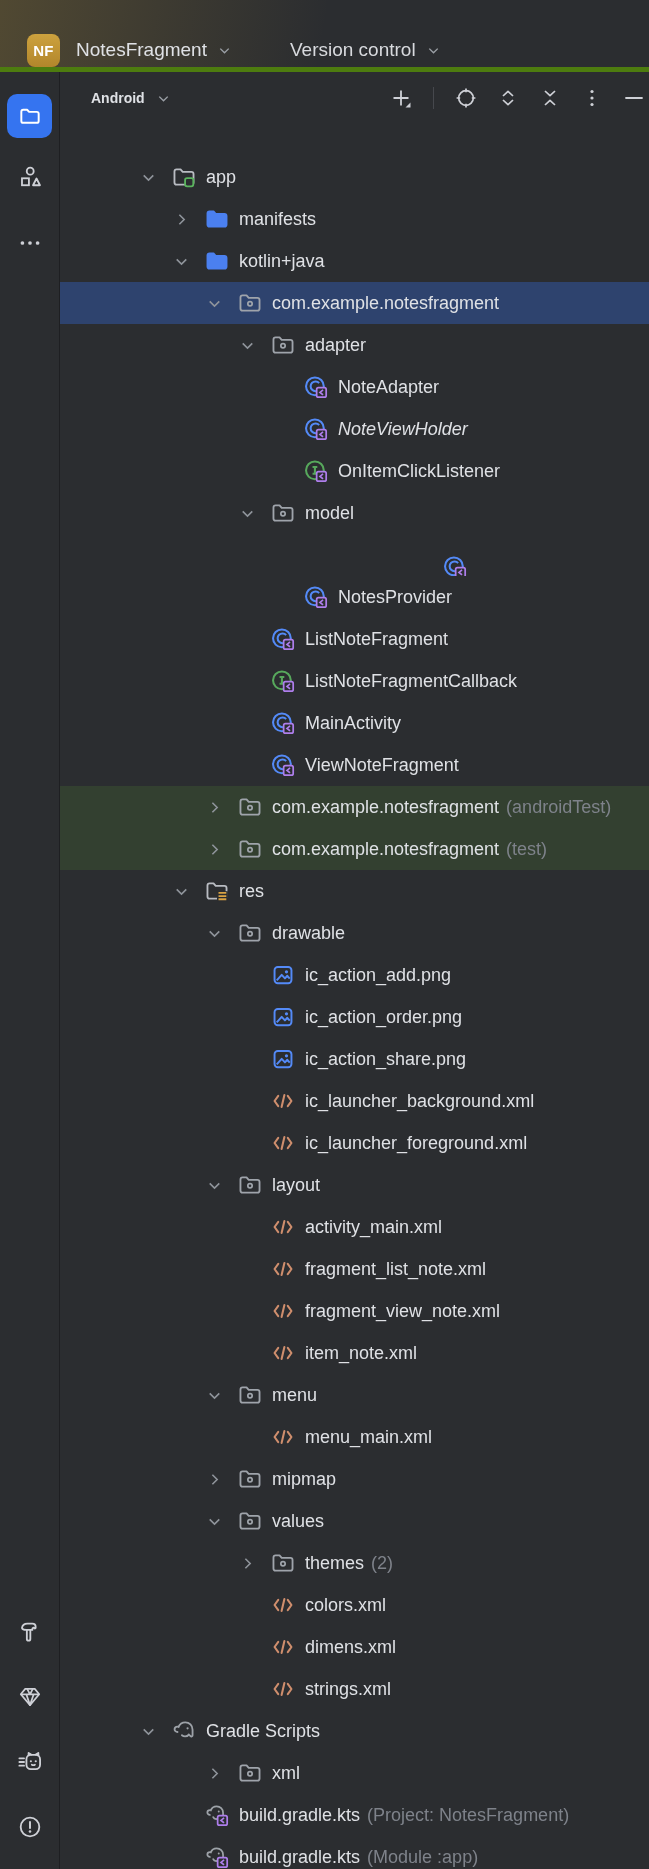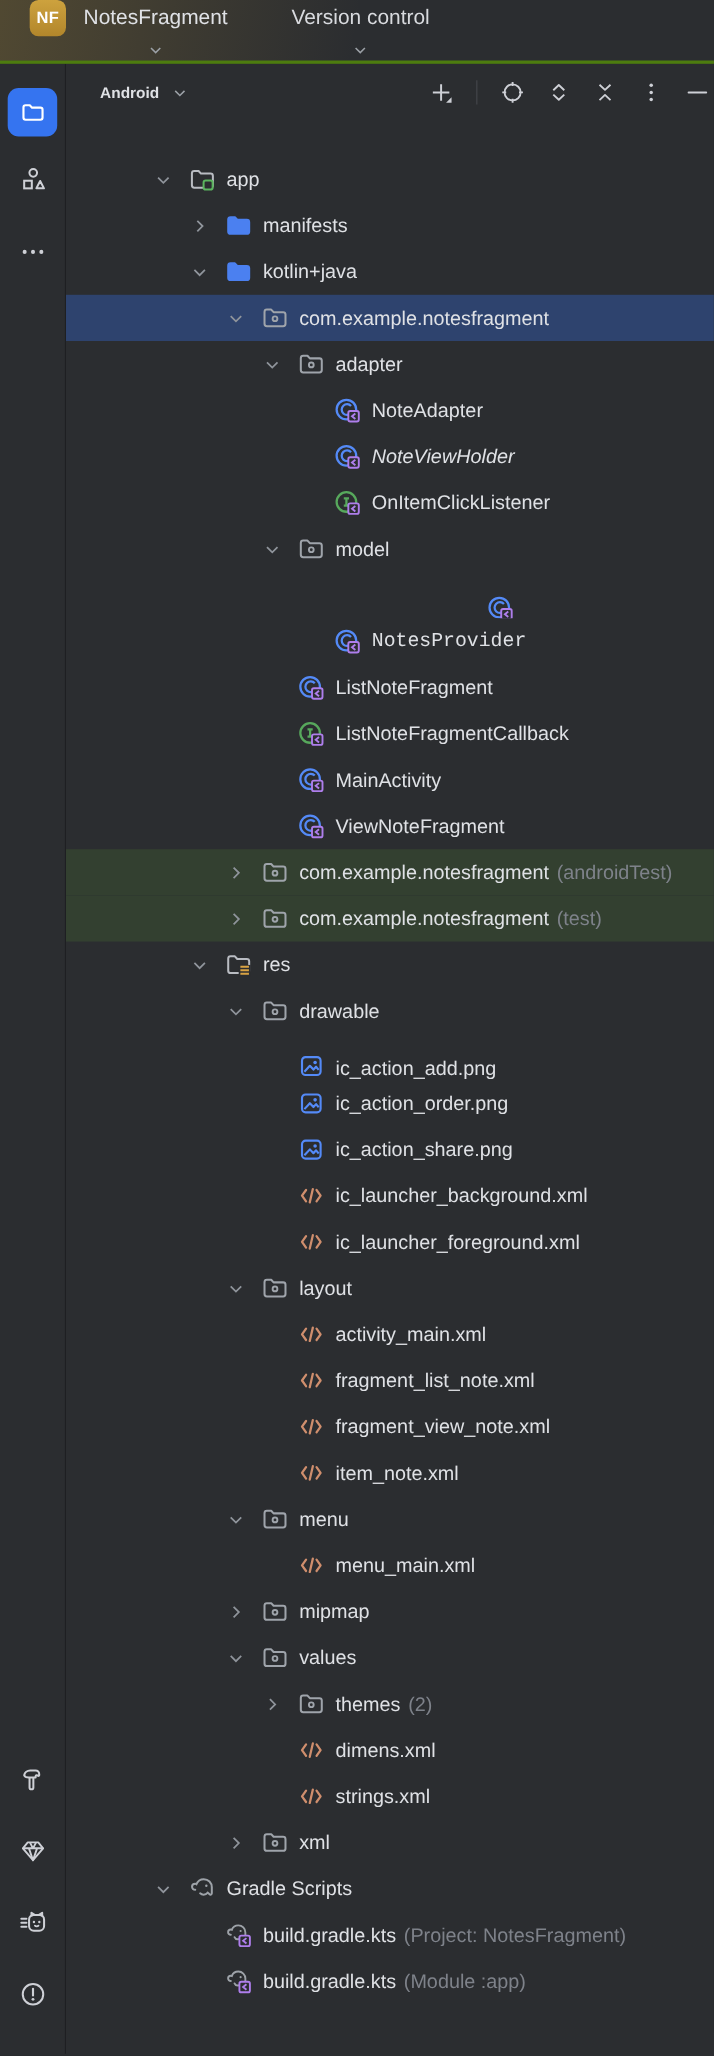--- a/index.html
+++ b/index.html
@@ -3,37 +3,37 @@
 <meta charset="utf-8">
 <style>
   html,body{margin:0;padding:0;background:#1e1f22;}
   .app{
     width:649px;height:1869px;background:#2b2d30;overflow:hidden;position:relative;
     font-family:"Liberation Sans","DejaVu Sans",sans-serif;color:#dfe1e5;
     -webkit-font-smoothing:antialiased;
   }
   
   .topbar{
-    height:58px;box-sizing:border-box;border-bottom:3px solid #4d7c0f;
-    display:flex;align-items:flex-start;padding-left:27px;position:relative;background:#2b2d30;
+    height:72px;box-sizing:border-box;border-bottom:5px solid #4d7c0f;
+    display:flex;align-items:flex-end;padding-left:27px;position:relative;background:#2b2d30;
   }
   .topbar::before{
     content:"";position:absolute;inset:0;pointer-events:none;
     background:linear-gradient(100deg,rgba(167,136,54,.30) 0%,rgba(167,136,54,.14) 26%,rgba(167,136,54,0) 50%);
   }
   .topbar>*{position:relative;z-index:1;}
   .nf-logo{
     width:33px;height:33px;border-radius:8px;flex:none;
     background:linear-gradient(180deg,#cda23e,#b2862b);
     display:flex;align-items:center;justify-content:center;
     font-weight:700;font-size:15px;color:#fff;letter-spacing:.3px;cursor:default;
   }
   .tb-widget{
     display:flex;align-items:center;gap:10px;background:none;border:none;cursor:pointer;
-    color:#dfe1e5;font-family:inherit;font-size:19px;padding:6px 6px;margin-left:10px;border-radius:6px;flex-direction:column;
+    color:#dfe1e5;font-family:inherit;font-size:19px;padding:6px 6px;margin-left:10px;border-radius:6px;
   }
   .tb-widget.vcs{margin-left:46px;color:#d8dade;}
   .chev{display:flex;color:#9ba0a6;}
   
   .main{display:flex;height:1809px;}
   .activity-bar{
     width:60px;flex:none;box-sizing:border-box;border-right:1px solid #1e1f22;
     display:flex;flex-direction:column;align-items:center;padding:22px 0 41px;
   }
   .ab-top{display:flex;flex-direction:column;align-items:center;gap:26px;}
@@ -346,21 +346,21 @@
             <span class="t-icon">
               <svg viewBox="0 0 24 24" fill="none">
                 <circle cx="11" cy="11.4" r="8.2" stroke="#548af7" stroke-width="1.9"></circle>
                 <path d="M14.9 8.4a4.5 4.5 0 1 0 0 6" stroke="#548af7" stroke-width="1.9"></path>
                 <rect x="12.6" y="12.6" width="8.8" height="8.8" rx="1.6" fill="#2b2d30" stroke="#ae7eeb" stroke-width="1.6"></rect>
                 <path d="M18.5 14.7 15.7 17l2.8 2.3" stroke="#ae7eeb" stroke-width="1.6"></path>
               </svg>
             </span>
             <span class="lbl">Note</span>
           </div>
-          <div class="row" style="padding-left: 210px; font-family: Liberation Mono, monospace;">
+          <div class="row" style="padding-left: 210px;">
             <span class="tw-chevron"></span>
             <span class="t-icon">
               <svg viewBox="0 0 24 24" fill="none">
                 <circle cx="11" cy="11.4" r="8.2" stroke="#548af7" stroke-width="1.9"></circle>
                 <path d="M14.9 8.4a4.5 4.5 0 1 0 0 6" stroke="#548af7" stroke-width="1.9"></path>
                 <rect x="12.6" y="12.6" width="8.8" height="8.8" rx="1.6" fill="#2b2d30" stroke="#ae7eeb" stroke-width="1.6"></rect>
                 <path d="M18.5 14.7 15.7 17l2.8 2.3" stroke="#ae7eeb" stroke-width="1.6"></path>
               </svg>
             </span>
             <span class="lbl">NotesProvider</span>
@@ -465,21 +465,21 @@
               </svg>
             </span>
             <span class="t-icon">
               <svg viewBox="0 0 24 24" fill="none">
                 <path d="M3.2 7c0-1.1.9-2 2-2h3.6l2 2.2h8c1.1 0 2 .9 2 2V17c0 1.1-.9 2-2 2H5.2c-1.1 0-2-.9-2-2Z" stroke="#9fa4ab" stroke-width="1.7" stroke-linejoin="round"></path>
                 <circle cx="12" cy="12.7" r="2" stroke="#9fa4ab" stroke-width="1.6"></circle>
               </svg>
             </span>
             <span class="lbl">drawable</span>
           </div>
-          <div class="row" style="padding-left: 177px; align-items: flex-end;">
+          <div class="row" style="padding-left: 177px;">
             <span class="tw-chevron"></span>
             <span class="t-icon">
               <svg viewBox="0 0 24 24" fill="none">
                 <rect x="4.2" y="4.6" width="15.6" height="15" rx="3" stroke="#548af7" stroke-width="1.8"></rect>
                 <circle cx="15.2" cy="9.1" r="1.5" fill="#548af7"></circle>
                 <path d="M6.2 16.9l4.6-5 3 3.2 2.2-2.4 2.2 2.6" stroke="#548af7" stroke-width="1.8" stroke-linejoin="round"></path>
               </svg>
             </span>
             <span class="lbl">ic_action_add.png</span>
           </div>
@@ -639,58 +639,67 @@
             <span class="lbl">themes</span>
             <span class="sfx">(2)</span>
           </div>
           <div class="row" style="padding-left: 177px;">
             <span class="tw-chevron"></span>
             <span class="t-icon">
               <svg viewBox="0 0 24 24" fill="none">
                 <path d="M7.6 7.2 4.2 12l3.4 4.8M16.4 7.2 19.8 12l-3.4 4.8M13.3 6.4l-2.6 11.2" stroke="#cf8e6d" stroke-width="1.9" stroke-linecap="round" stroke-linejoin="round"></path>
               </svg>
             </span>
+            <span class="lbl">colors.xml</span>
+          </div>
+          <div class="row" style="padding-left: 177px;">
+            <span class="tw-chevron"></span>
+            <span class="t-icon">
+              <svg viewBox="0 0 24 24" fill="none">
+                <path d="M7.6 7.2 4.2 12l3.4 4.8M16.4 7.2 19.8 12l-3.4 4.8M13.3 6.4l-2.6 11.2" stroke="#cf8e6d" stroke-width="1.9" stroke-linecap="round" stroke-linejoin="round"></path>
+              </svg>
+            </span>
             <span class="lbl">dimens.xml</span>
           </div>
           <div class="row" style="padding-left: 177px;">
             <span class="tw-chevron"></span>
             <span class="t-icon">
               <svg viewBox="0 0 24 24" fill="none">
                 <path d="M7.6 7.2 4.2 12l3.4 4.8M16.4 7.2 19.8 12l-3.4 4.8M13.3 6.4l-2.6 11.2" stroke="#cf8e6d" stroke-width="1.9" stroke-linecap="round" stroke-linejoin="round"></path>
               </svg>
             </span>
             <span class="lbl">strings.xml</span>
-          </div>
-          <div class="row" style="padding-left: 144px;">
-            <span class="tw-chevron">
-              <svg width="17" height="17" viewBox="0 0 16 16" fill="none">
-                <path d="M6 3.5 10.5 8 6 12.5" stroke="currentColor" stroke-width="1.5"></path>
-              </svg>
-            </span>
-            <span class="t-icon">
-              <svg viewBox="0 0 24 24" fill="none">
-                <path d="M3.2 7c0-1.1.9-2 2-2h3.6l2 2.2h8c1.1 0 2 .9 2 2V17c0 1.1-.9 2-2 2H5.2c-1.1 0-2-.9-2-2Z" stroke="#9fa4ab" stroke-width="1.7" stroke-linejoin="round"></path>
-                <circle cx="12" cy="12.7" r="2" stroke="#9fa4ab" stroke-width="1.6"></circle>
-              </svg>
-            </span>
-            <span class="lbl">xml</span>
           </div>
           <div class="row" style="padding-left: 78px;">
             <span class="tw-chevron">
               <svg width="17" height="17" viewBox="0 0 16 16" fill="none">
                 <path d="M3.5 6l4.5 4.5L12.5 6" stroke="currentColor" stroke-width="1.5"></path>
               </svg>
             </span>
             <span class="t-icon">
               <svg viewBox="0 0 24 24" fill="none">
                 <path d="M6 12.9c-1.5 0-2.7-1.1-2.7-2.5S4.5 7.9 6 7.9c.4 0 .7.1 1 .3C8 5.6 10.5 4 13.2 4c3.8 0 6.7 3 6.7 6.8v5.1c0 1-1.2 1.5-1.9.8l-1.5-1.4c-.8 1-2.1 1.7-3.5 1.7-1.1 0-2.1-.4-2.9-1.1" stroke="#9da2a8" stroke-width="1.7" stroke-linecap="round"></path>
                 <circle cx="15.3" cy="9.5" r="1" fill="#9da2a8"></circle>
               </svg>
             </span>
             <span class="lbl">Gradle Scripts</span>
+          </div>
+          <div class="row" style="padding-left: 144px;">
+            <span class="tw-chevron">
+              <svg width="17" height="17" viewBox="0 0 16 16" fill="none">
+                <path d="M6 3.5 10.5 8 6 12.5" stroke="currentColor" stroke-width="1.5"></path>
+              </svg>
+            </span>
+            <span class="t-icon">
+              <svg viewBox="0 0 24 24" fill="none">
+                <path d="M3.2 7c0-1.1.9-2 2-2h3.6l2 2.2h8c1.1 0 2 .9 2 2V17c0 1.1-.9 2-2 2H5.2c-1.1 0-2-.9-2-2Z" stroke="#9fa4ab" stroke-width="1.7" stroke-linejoin="round"></path>
+                <circle cx="12" cy="12.7" r="2" stroke="#9fa4ab" stroke-width="1.6"></circle>
+              </svg>
+            </span>
+            <span class="lbl">xml</span>
           </div>
           <div class="row" style="padding-left: 111px;">
             <span class="tw-chevron"></span>
             <span class="t-icon">
               <svg viewBox="0 0 24 24" fill="none">
                 <path d="M5.4 11.9c-1.3 0-2.3-1-2.3-2.2s1-2.2 2.3-2.2c.3 0 .6.1.9.2C7.1 5.4 9.3 4 11.7 4c3.3 0 5.9 2.6 5.9 5.9v3.4" stroke="#9da2a8" stroke-width="1.6" stroke-linecap="round"></path>
                 <path d="M8.5 13.9c.4 1 1.4 1.8 2.6 1.8.7 0 1.4-.3 1.9-.7" stroke="#9da2a8" stroke-width="1.6" stroke-linecap="round"></path>
                 <circle cx="13.6" cy="8.7" r=".9" fill="#9da2a8"></circle>
                 <rect x="12.6" y="12.6" width="8.8" height="8.8" rx="1.6" fill="#2b2d30" stroke="#ae7eeb" stroke-width="1.6"></rect>
                 <path d="M18.5 14.7 15.7 17l2.8 2.3" stroke="#ae7eeb" stroke-width="1.6"></path>

